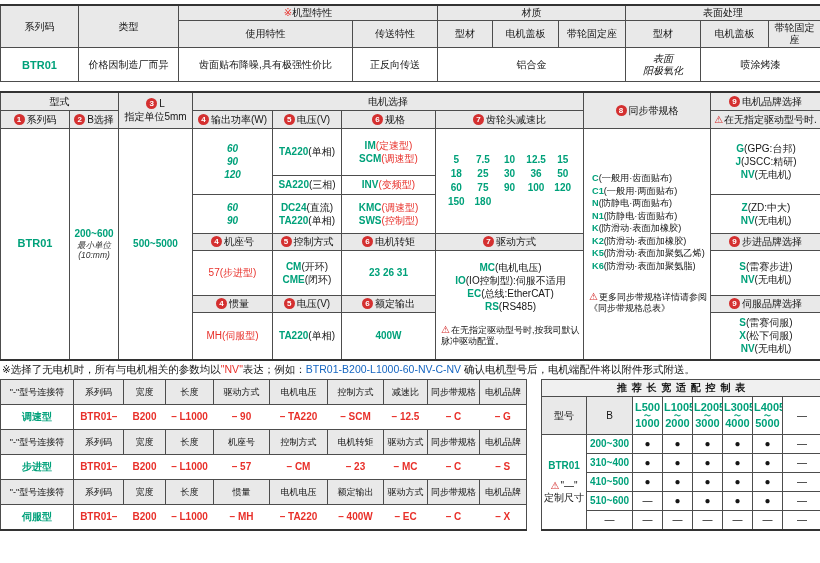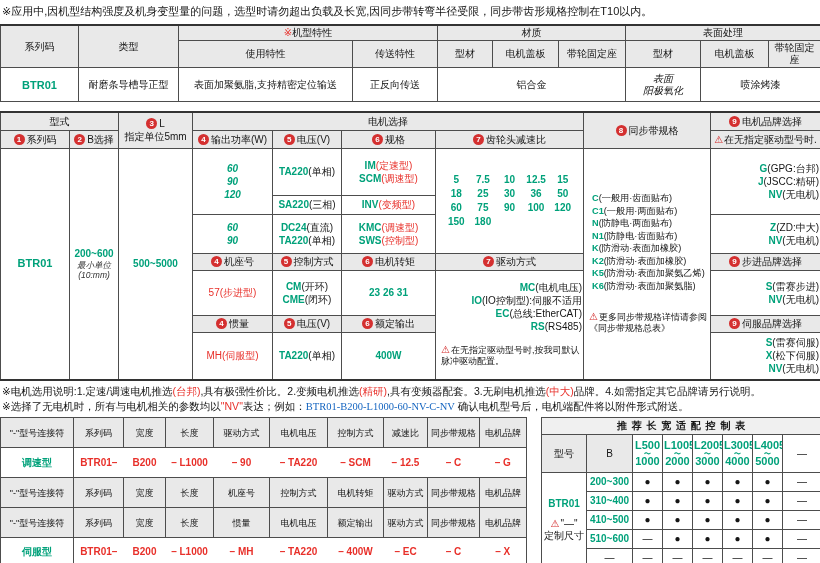--- a/index.html
+++ b/index.html
@@ -6,34 +6,34 @@
   body{margin:0;width:820px;height:563px;background:#fff;color:#151515;
        font-family:"Liberation Sans","DejaVu Sans",sans-serif;}
   .wrap{width:820px;padding-top:2px;}
   .topnote{font-size:11px;line-height:15px;padding:2px 2px 3px 2px;}
   table{border-collapse:collapse;table-layout:fixed;}
   td{border:1px solid #4d4d4d;font-size:10px;line-height:12px;text-align:center;
      vertical-align:middle;padding:1px 1px;overflow:hidden;}
   .hd{background:#e9e9e9;}
   .teal{color:#00a17a;font-weight:bold;}
   .red{color:#e8302a;}
-  .blue{color:#1565c0;font-family:Liberation Serif, serif;}
+  .blue{color:#1565c0;}
   .pre{white-space:pre-line;font-style:italic;}
   .sm{font-size:8.5px;line-height:10px;color:#333;}
   .cn{display:inline-block;width:11px;height:11px;line-height:11px;border-radius:50%;
       background:#d43030;color:#fff;font-size:8px;font-weight:bold;text-align:center;
       margin-right:2px;vertical-align:1px;}
   .warn{color:#d43030;font-size:10px;margin-right:1px;font-weight:bold;}
   .t-spec{width:820px;margin-top:2px;border-top:2px solid #333;}
   .t-main{width:820px;margin-top:9px;border-top:2px solid #333;border-bottom:2px solid #333;}
   .t-main td{line-height:13px;}
   .bigcode{font-size:11px;}
   .gear-grid{display:grid;grid-template-columns:repeat(5,1fr);row-gap:1px;padding:0 6px;}
   .gear-grid span{font-size:10px;}
-  .list-left{text-align:right;padding-left:2px;line-height:13px;}
+  .list-left{text-align:center;padding-left:2px;line-height:13px;}
   .belt-list{font-size:9.2px;line-height:12.5px;text-align:left;padding-left:7px;}
   .cell-note{font-size:9px;line-height:11px;text-align:left;padding:2px 2px 1px 4px;}
   .notes{font-size:10.5px;line-height:14px;padding:3px 2px 0 2px;}
   .bottom{display:flex;gap:14px;margin-top:3px;}
   .t-ex{width:526px;border-bottom:2px solid #333;}
   .t-ex td{height:22px;}
   .t-ex .ex-title td{height:17px;font-weight:bold;background:#f0f0f0;letter-spacing:1px;}
   .t-ex .exh{font-size:9px;background:#e9e9e9;}
   .ex-val{border-left-style:hidden;border-right-style:hidden;font-weight:bold;color:#e8302a;}
   .ex-val-first{border-left-style:solid;}
@@ -42,21 +42,20 @@
   .t-fit .fit-title td{height:17px;font-weight:bold;background:#f0f0f0;letter-spacing:1px;}
   .lhead{font-size:11px;line-height:9.5px;}
   .tilde{font-size:7px;line-height:7px;}
   .dot{font-size:10px;}
 </style>
 </head>
 <body>
 
 <div class="wrap">
 
-  <div class="topnote">※应用中,因机型结构强度及机身变型量的问题，选型时请勿超出负载及长宽,因同步带转弯半径受限，同步带齿形规格控制在T10以内。</div>
 
   <table class="t-spec">
     <colgroup>
         <col style="width:78px">
         <col style="width:100px">
         <col style="width:174px">
         <col style="width:85px">
       <col style="width:55px">
         <col style="width:66px">
         <col style="width:67px">
@@ -77,22 +76,22 @@
       <td class="hd">传送特性</td>
       <td class="hd">型材</td>
       <td class="hd">电机盖板</td>
       <td class="hd">带轮固定座</td>
       <td class="hd">型材</td>
       <td class="hd">电机盖板</td>
       <td class="hd">带轮固定座</td>
     </tr>
     <tr style="height:34px">
       <td class="teal bigcode">BTR01</td>
-      <td>耐磨条导槽导正型</td>
-      <td>表面加聚氨脂,支持精密定位输送</td>
+      <td>价格因制造厂而异</td>
+      <td>齿面贴布降噪,具有极强性价比</td>
       <td>正反向传送</td>
       <td colspan="3">铝合金</td>
       <td class="pre">表面
 阳极氧化</td>
       <td colspan="2">喷涂烤漆</td>
     </tr>
   </tbody>
     </table>
 
   <table class="t-main">
@@ -243,23 +242,20 @@
       <td class="teal">400W</td>
       <td class="list-left">
         <div><span class="teal">S</span><span>(雷赛伺服)</span></div>
         <div><span class="teal">X</span><span>(松下伺服)</span></div>
         <div><span class="teal">NV</span><span>(无电机)</span></div>
       </td>
     </tr>
   </tbody>
     </table>
 
-  <div class="notes">
-    <span>※电机选用说明:1.定速/调速电机推选</span><span class="red">(台邦)</span><span>,具有极强性价比。2.变频电机推选</span><span class="red">(精研)</span><span>,具有变频器配套。3.无刷电机推选</span><span class="red">(中大)</span><span>品牌。4.如需指定其它品牌请另行说明。</span>
-  </div>
   <div class="notes" style="padding-top:1px">
     <span>※选择了无电机时，所有与电机相关的参数均以</span><span class="red">"NV"</span><span>表达；例如：</span><span class="blue">BTR01-B200-L1000-60-NV-C-NV</span><span> 确认电机型号后，电机端配件将以附件形式附送。</span>
   </div>
 
   <div class="bottom">
 
     <table class="t-ex">
       <colgroup>
           <col style="width:73px">
           <col style="width:50px">
@@ -301,20 +297,32 @@
         <td class="exh">"-"型号连接符</td>
         <td class="exh">系列码</td>
         <td class="exh">宽度</td>
         <td class="exh">长度</td>
         <td class="exh">机座号</td>
         <td class="exh">控制方式</td>
         <td class="exh">电机转矩</td>
         <td class="exh">驱动方式</td>
         <td class="exh">同步带规格</td>
         <td class="exh">电机品牌</td>
+      </tr>
+      <tr>
+        <td class="teal">步进型</td>
+        <td class="ex-val ex-val-first">BTR01–</td>
+        <td class="ex-val">B200</td>
+        <td class="ex-val">– L1000</td>
+        <td class="ex-val">– 57</td>
+        <td class="ex-val">– CM</td>
+        <td class="ex-val">– 23</td>
+        <td class="ex-val">– MC</td>
+        <td class="ex-val">– C</td>
+        <td class="ex-val ex-val-last">– S</td>
       </tr>
       <tr>
         <td class="exh">"-"型号连接符</td>
         <td class="exh">系列码</td>
         <td class="exh">宽度</td>
         <td class="exh">长度</td>
         <td class="exh">惯量</td>
         <td class="exh">电机电压</td>
         <td class="exh">额定输出</td>
         <td class="exh">驱动方式</td>

